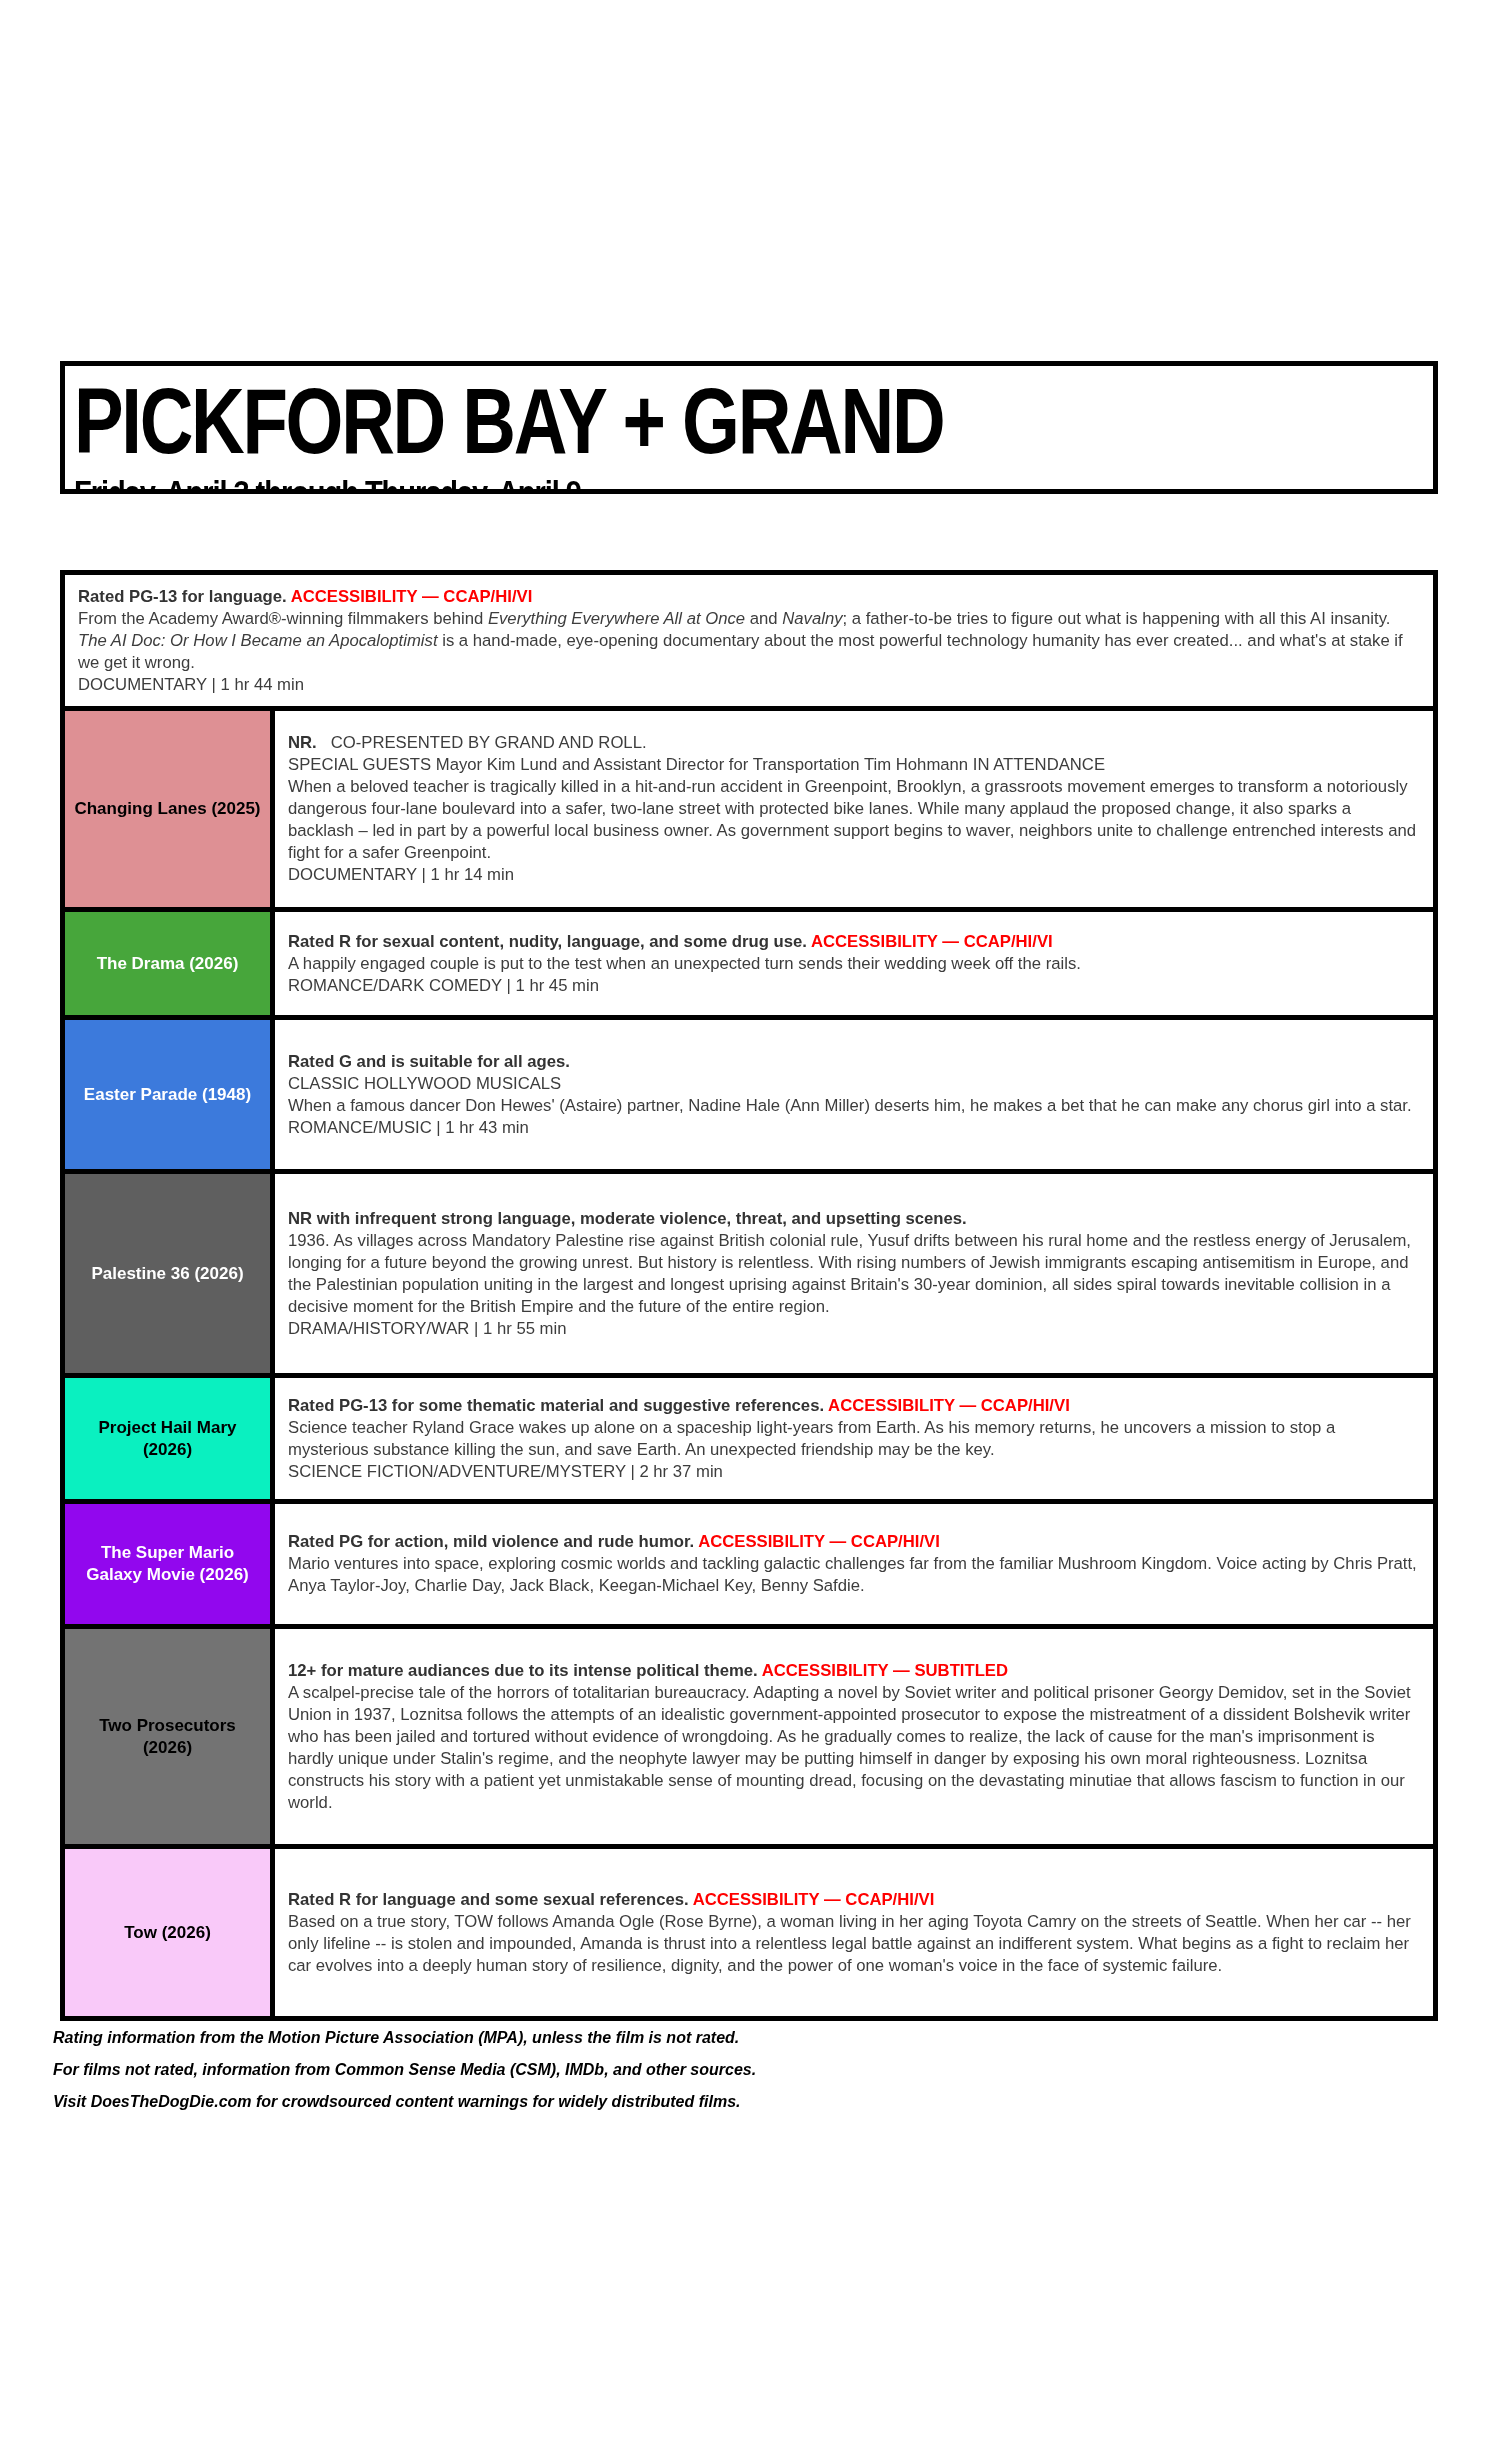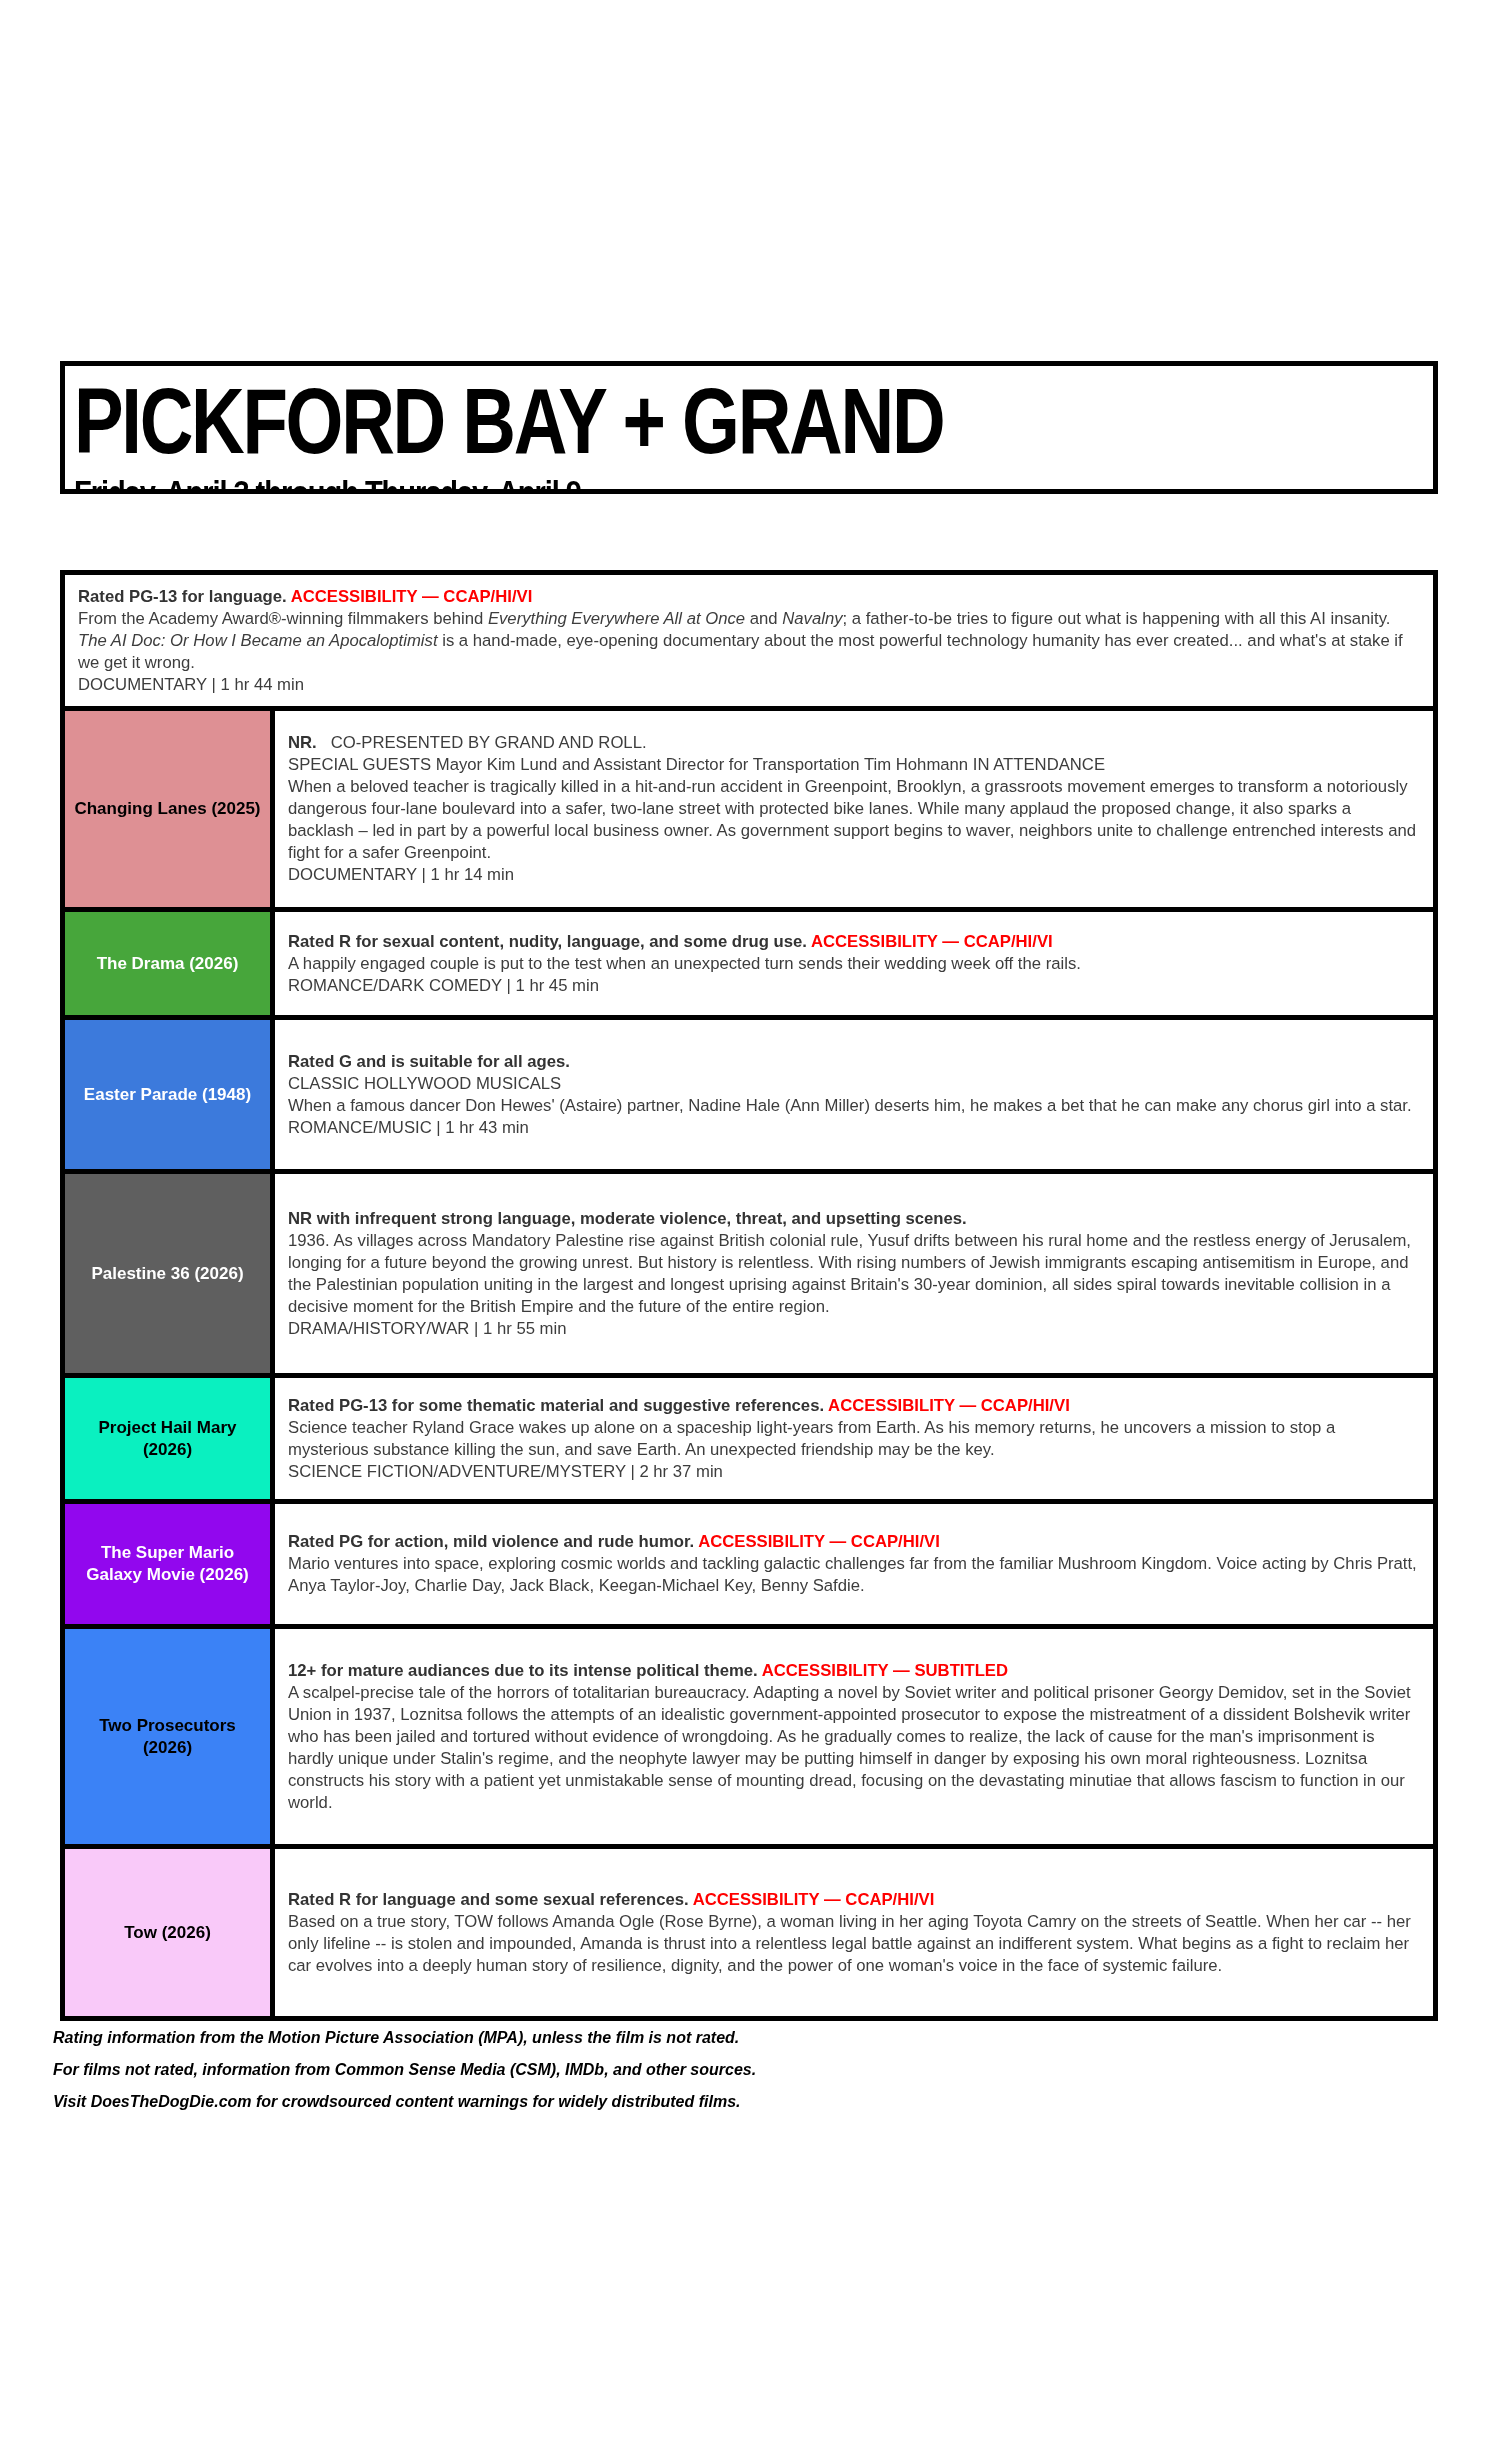--- a/index.html
+++ b/index.html
@@ -128,21 +128,21 @@
     <div class="title-cell" style="background: rgb(146, 7, 238); color: rgb(255, 255, 255);">
       <span>The Super Mario Galaxy Movie (2026)</span>
     </div>
     <div class="desc-cell">
           <div class="desc-line"><span class="seg-b">Rated PG for action, mild violence and rude humor. </span><span class="seg-rb" style="color: rgb(255, 0, 0);">ACCESSIBILITY — CCAP/HI/VI</span></div>
           <div class="desc-line"><span class="seg-n">Mario ventures into space, exploring cosmic worlds and tackling galactic challenges far from the familiar Mushroom Kingdom. Voice acting by Chris Pratt, Anya Taylor-Joy, Charlie Day, Jack Black, Keegan-Michael Key, Benny Safdie.</span></div>
         </div>
   </div>
 
   <div class="row" style="min-height: 215px;">
-    <div class="title-cell" style="background: #3b82f6; color: rgb(0, 0, 0);">
+    <div class="title-cell" style="background: #737373; color: rgb(0, 0, 0);">
       <span>Two Prosecutors (2026)</span>
     </div>
     <div class="desc-cell">
           <div class="desc-line"><span class="seg-b">12+ for mature audiances due to its intense political theme. </span><span class="seg-rb" style="color: rgb(255, 0, 0);">ACCESSIBILITY — SUBTITLED</span></div>
           <div class="desc-line"><span class="seg-n">A scalpel-precise tale of the horrors of totalitarian bureaucracy. Adapting a novel by Soviet writer and political prisoner Georgy Demidov, set in the Soviet Union in 1937, Loznitsa follows the attempts of an idealistic government-appointed prosecutor to expose the mistreatment of a dissident Bolshevik writer who has been jailed and tortured without evidence of wrongdoing. As he gradually comes to realize, the lack of cause for the man's imprisonment is hardly unique under Stalin's regime, and the neophyte lawyer may be putting himself in danger by exposing his own moral righteousness. Loznitsa constructs his story with a patient yet unmistakable sense of mounting dread, focusing on the devastating minutiae that allows fascism to function in our world.</span></div>
         </div>
   </div>
 
   <div class="row" style="min-height: 167px;">
     <div class="title-cell" style="background: rgb(249, 201, 249); color: rgb(0, 0, 0);">

